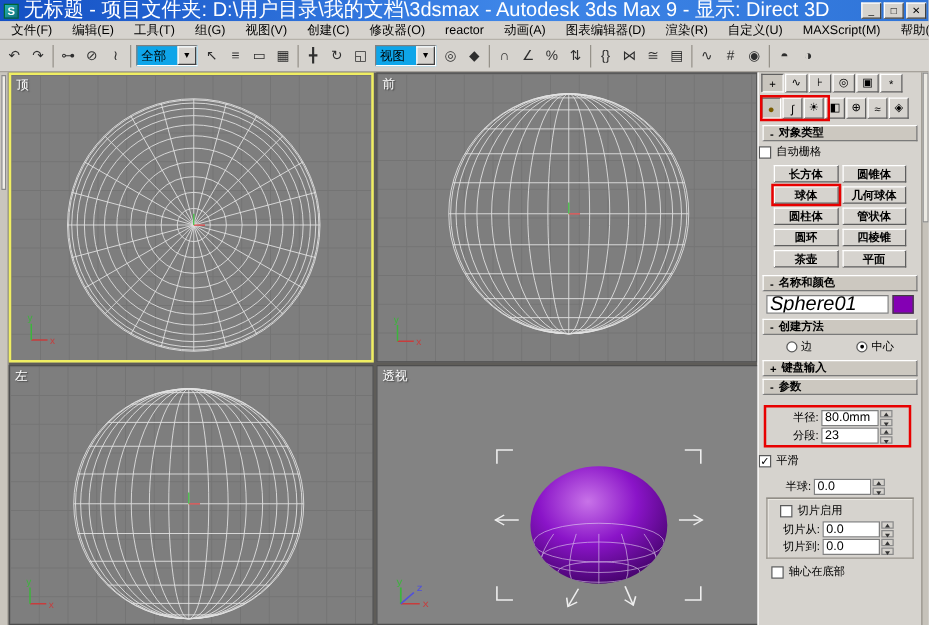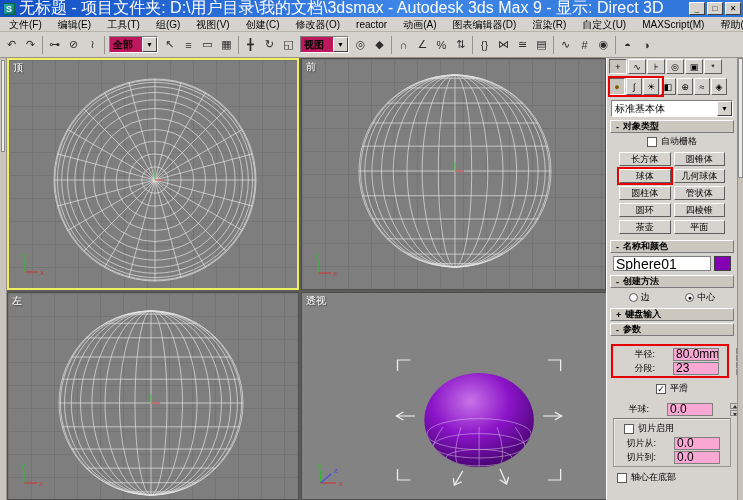--- a/index.html
+++ b/index.html
@@ -22,22 +22,22 @@
   .menubar { position:absolute; left:0; top:17px; width:743px; height:15px; background:#d6d3ce;
     display:flex; align-items:center; border-bottom:1px solid #b6b2aa; padding-left:1px; }
   .menu-item { padding:0 8px; font-size:10px; line-height:15px; white-space:nowrap; }
 
   
   .toolbar { position:absolute; left:0; top:32px; width:743px; height:26px; background:#d6d3ce;
     border-bottom:1px solid #96928a; display:flex; align-items:center; padding-left:2px; overflow:hidden; }
   .tb-icon { width:19px; height:19px; flex:none; display:flex; align-items:center; justify-content:center;
     font-size:11px; color:#2e2e2e; border:1px solid transparent; }
   .tb-sep { width:1px; height:18px; background:#96928a; margin:0 2px; flex:none; }
-  .tb-dd { height:17px; background:#be185d; border:1px solid; border-color:#808080 #fff #fff #808080;
-    display:flex; align-items:center; font-size:10px; flex:none; margin:9px 2px;font-weight:bold; }
+  .tb-dd { height:17px; background:#0ea5e9; border:1px solid; border-color:#808080 #fff #fff #808080;
+    display:flex; align-items:center; font-size:10px; flex:none; margin:9px 2px; }
   .tb-dd .txt { padding:0 3px; min-width:32px; }
   .dd-arrow { width:15px; height:15px; background:#d6d3ce; border:1px solid; flex:none;
     border-color:#fff #404040 #404040 #fff; font-size:7px; text-align:center; line-height:13px; color:#000; }
 
   
   .left-scroll { position:absolute; left:0; top:58px; width:7px; height:442px; background:#c9c5bd; border-right:1px solid #96928a; }
   .left-scroll .thumb { position:absolute; left:1px; top:2px; width:4px; height:92px; background:#efede7; border:1px solid #8a8a8a; }
   .vp-area { position:absolute; left:7px; top:58px; width:599px; height:442px; background:#5e5c58; }
   .viewport { position:absolute; background-color:#7e7e7e; border:1px solid #4e4e4e; overflow:hidden; }
   .viewport.grid { background-image:linear-gradient(#747474 1px,transparent 1px),linear-gradient(90deg,#747474 1px,transparent 1px);
@@ -61,38 +61,38 @@
   .cat-row { position:relative; display:flex; height:22px; padding:2px 2px 1px; gap:1px; }
   .cat-icon { width:16px; height:17px; background:#d6d3ce; border:1px solid; border-color:#fff #606060 #606060 #fff;
     font-size:9px; display:flex; align-items:center; justify-content:center; }
   .cat-icon.active { border-color:#606060 #fff #fff #606060; background:#c9c5bd; color:#7a5c00; }
   .dropdown { margin:2px 4px 3px; height:17px; background:#fff; border:1px solid; border-color:#808080 #fff #fff #808080;
     display:flex; align-items:center; font-size:10px; }
   .dropdown .txt { flex:1; padding:0 3px; white-space:nowrap; overflow:hidden; }
   .rollout { margin:2px 3px 0; height:13px; background:#ccc8c0; border:1px solid; border-color:#fff #7a7a7a #7a7a7a #fff;
     font-weight:bold; font-size:9px; padding-left:5px; display:flex; align-items:center; gap:4px; }
   .check-row { display:flex; align-items:center; gap:4px; padding:2px 0 1px 10px; font-size:9px; }
-  .check-row.center { justify-content:center; padding-left:0; }
+  .check-row.center { justify-content:flex-start; padding-left:0; }
   .checkbox { width:10px; height:10px; background:#fff; border:1px solid #5a5a5a; font-size:9px; line-height:9px;
     text-align:center; flex:none; font-weight:bold; }
-  .obj-btns { display:grid; grid-template-columns:1fr 1fr; gap:3px 3px; padding:3px 12px 4px; }
+  .obj-btns { display:grid; grid-template-columns:1fr 1fr; gap:3px 3px; padding:3px 12px 4px;font-weight:bold; }
   .obj-btn { height:14px; background:#d6d3ce; border:1px solid; border-color:#fff #5e5e5e #5e5e5e #fff;
     font-size:9px; text-align:center; line-height:12px; white-space:nowrap; overflow:hidden; }
   .obj-btn.highlighted { outline:2px solid #e80000; }
   .name-row { display:flex; gap:3px; padding:3px 6px 2px; align-items:center; }
-  .name-input { flex:1; min-width:0; height:15px; background:#fff; border:1px solid #808080; font-size:14px; padding:0 2px;
-    font-family:"Liberation Sans","DejaVu Sans",sans-serif; }
+  .name-input { flex:1; min-width:0; height:15px; background:#fff; border:1px solid #808080; font-size:16px; padding:0 2px;
+    font-family:"Liberation Sans","DejaVu Sans",sans-serif;font-style:italic; }
   .color-swatch { width:17px; height:15px; background:#8400b4; border:1px solid #404040; flex:none; }
   .radio-row { display:flex; justify-content:space-around; padding:3px 4px 2px; font-size:9px; }
   .radio-pair { display:flex; align-items:center; gap:3px; }
   .radio { width:9px; height:9px; border-radius:50%; background:#fff; border:1px solid #5a5a5a; font-size:7px;
     line-height:8px; text-align:center; flex:none; overflow:hidden; }
-  .param-row { display:flex; align-items:center; padding:1px 2px 1px 4px; font-size:9px; height:14px;gap:16px; }
+  .param-row { display:flex; align-items:center; padding:1px 2px 1px 4px; font-size:9px; height:14px; }
   .param-label { width:40px; text-align:right; padding-right:2px; white-space:nowrap; flex:none; }
-  .spin-box { width:46px; height:13px; background:#f9a8d4; border:1px solid #808080; font-size:12px; padding:0 2px;
+  .spin-box { width:46px; height:13px; background:#ffffff; border:1px solid #808080; font-size:10px; padding:0 2px;
     line-height:11px; overflow:hidden; white-space:nowrap; flex:none; }
   .spinner { display:flex; flex-direction:column; width:10px; height:13px; margin-left:1px; flex:none; gap:1px; }
   .spinner i { flex:1; background:#d6d3ce; border:1px solid #8a8a8a; position:relative; }
   .spinner .up::after { content:""; position:absolute; left:2px; top:1px; border:2px solid transparent; border-bottom:3px solid #333; border-top:none; }
   .spinner .dn::after { content:""; position:absolute; left:2px; top:2px; border:2px solid transparent; border-top:3px solid #333; border-bottom:none; }
   .red-box { border:2px solid #e80000; margin:8px 8px 2px 4px; padding:1px 0; }
   .red-box-abs { position:absolute; left:1px; top:0; width:56px; height:21px; border:2px solid #e80000; pointer-events:none; z-index:5; }
   .slice-group { border:1px solid #9a968e; border-top-color:#7c7870; margin:2px 6px; padding:1px 0 2px; box-shadow:inset 1px 1px 0 #eae8e2; }
   .spacer6 { height:6px; }
 </style>
@@ -349,24 +349,20 @@
     <div class="cat-row">
       <span class="cat-icon active">●</span>
       <span class="cat-icon">∫</span>
       <span class="cat-icon">☀</span>
       <span class="cat-icon">◧</span>
       <span class="cat-icon">⊕</span>
       <span class="cat-icon">≈</span>
       <span class="cat-icon">◈</span>
       <span class="red-box-abs"></span>
     </div>
-    <div class="dropdown">
-      <span class="txt">标准基本体</span>
-      <span class="dd-arrow">▼</span>
-    </div>
 
     <div class="rollout">
       <span>-</span>
       <span>对象类型</span>
     </div>
     <div class="check-row center">
       <span class="checkbox"></span>
       <span>自动栅格</span>
     </div>
     <div class="obj-btns">

